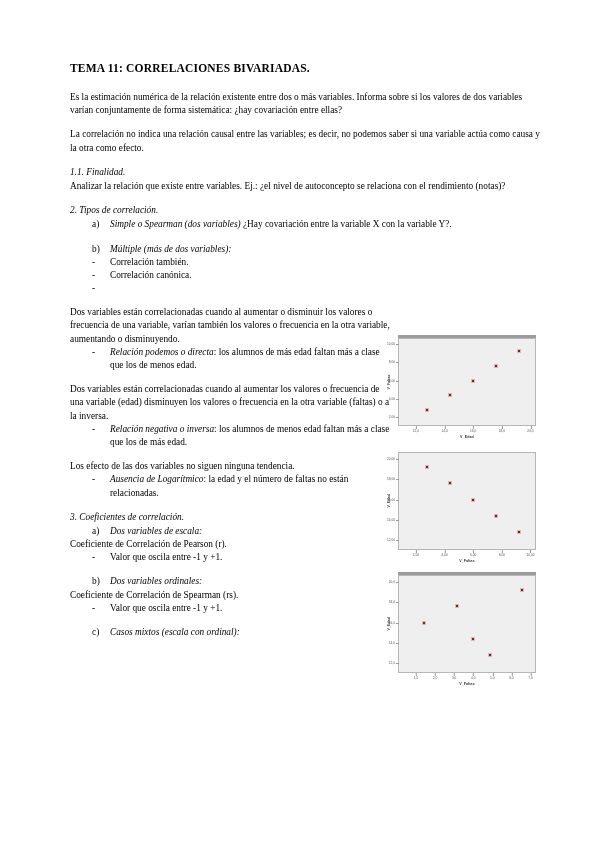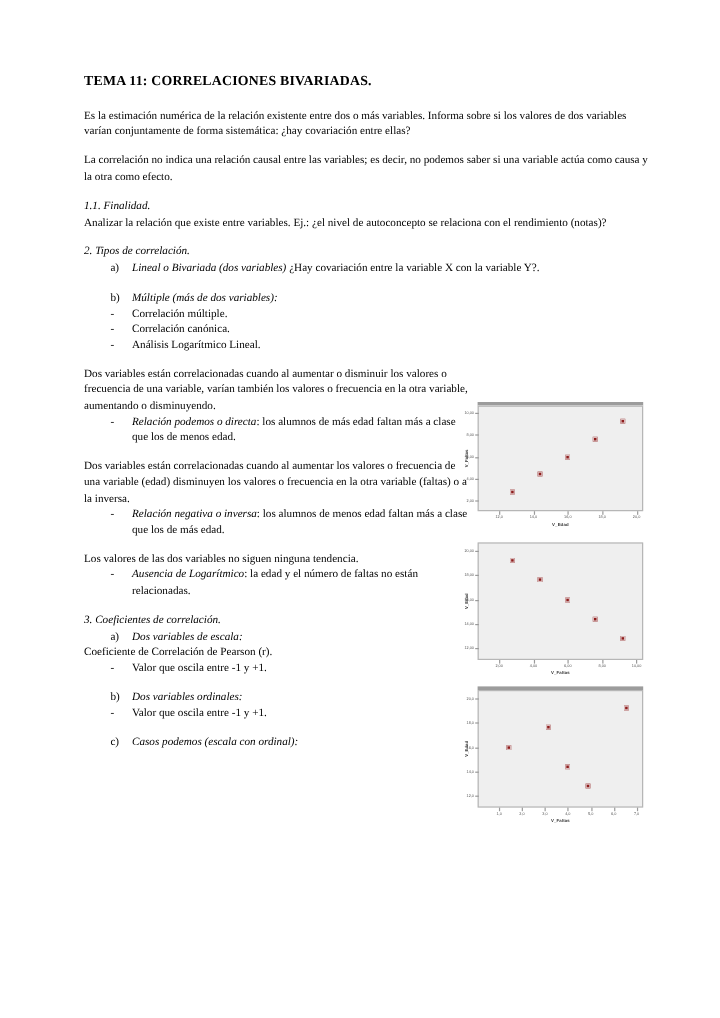--- a/index.html
+++ b/index.html
@@ -189,57 +189,56 @@
     <p class="para">La correlación no indica una relación causal entre las variables; es decir, no podemos saber si una variable actúa como causa y la otra como efecto.</p>
     <div class="spacer"></div>
 
     <div class="heading">1.1. Finalidad.</div>
     <p class="para">Analizar la relación que existe entre variables. Ej.: ¿el nivel de autoconcepto se relaciona con el rendimiento (notas)?</p>
     <div class="spacer"></div>
 
     <div class="heading">2. Tipos de correlación.</div>
     <div class="dash-row">
       <span class="dash">a)</span>
-      <span class="body"><span class="em" style="font-style:italic">Lineal o Bivariada (dos variables)</span> <span>¿Hay covariación entre la variable X con la variable Y?.</span></span>
+      <span class="body"><span class="em" style="font-style:italic">Simple o Spearman (dos variables)</span> <span>¿Hay covariación entre la variable X con la variable Y?.</span></span>
     </div>
     <div class="spacer"></div>
 
     <div class="dash-row narrow">
       <span class="dash">b)</span>
       <span class="body" style="font-style:italic">Múltiple (más de dos variables):</span>
     </div>
     <div class="dash-row narrow">
       <span class="dash">-</span>
-      <span class="body">Correlación múltiple.</span>
+      <span class="body">Correlación también.</span>
     </div>
     <div class="dash-row narrow">
       <span class="dash">-</span>
       <span class="body">Correlación canónica.</span>
     </div>
     <div class="dash-row narrow">
       <span class="dash">-</span>
-      <span class="body">Análisis Logarítmico Lineal.</span>
     </div>
     <div class="spacer"></div>
 
     <p class="para narrow">Dos variables están correlacionadas cuando al aumentar o disminuir los valores o frecuencia de una variable, varían también los valores o frecuencia en la otra variable, aumentando o disminuyendo.</p>
     <div class="dash-row narrow">
       <span class="dash">-</span>
       <span class="body"><span class="em">Relación podemos o directa</span><span>: los alumnos de más edad faltan más a clase que los de menos edad.</span></span>
     </div>
     <div class="spacer"></div>
 
     <p class="para narrow">Dos variables están correlacionadas cuando al aumentar los valores o frecuencia de una variable (edad) disminuyen los valores o frecuencia en la otra variable (faltas) o a la inversa.</p>
     <div class="dash-row narrow">
       <span class="dash">-</span>
       <span class="body"><span class="em">Relación negativa o inversa</span><span>: los alumnos de menos edad faltan más a clase que los de más edad.</span></span>
     </div>
     <div class="spacer"></div>
 
-    <p class="para narrow">Los valores de las dos variables no siguen ninguna tendencia.</p>
+    <p class="para narrow">Los efecto de las dos variables no siguen ninguna tendencia.</p>
     <div class="dash-row narrow">
       <span class="dash">-</span>
       <span class="body"><span class="em">Ausencia de Logarítmico</span><span>: la edad y el número de faltas no están relacionadas.</span></span>
     </div>
     <div class="spacer"></div>
 
     <div class="heading">3. Coeficientes de correlación.</div>
     <div class="dash-row narrow">
       <span class="dash">a)</span>
       <span class="body" style="font-style:italic">Dos variables de escala:</span>
@@ -248,29 +247,30 @@
     <div class="dash-row narrow">
       <span class="dash">-</span>
       <span class="body">Valor que oscila entre -1 y +1.</span>
     </div>
     <div class="spacer"></div>
 
     <div class="dash-row narrow">
       <span class="dash">b)</span>
       <span class="body" style="font-style:italic">Dos variables ordinales:</span>
     </div>
+    <p class="hang">Coeficiente de Correlación de Spearman (rs).</p>
     <div class="dash-row narrow">
       <span class="dash">-</span>
       <span class="body">Valor que oscila entre -1 y +1.</span>
     </div>
     <div class="spacer"></div>
 
     <div class="dash-row narrow">
       <span class="dash">c)</span>
-      <span class="body" style="font-style:italic">Casos podemos (escala con ordinal):</span>
+      <span class="body" style="font-style:italic">Casos mixtos (escala con ordinal):</span>
     </div>
 
   </div>
 
   <div class="chart" id="chart-0" style="left:398px; top:338px; width:138px; height:88px;">
     <div class="chart-topbar"></div>
     <div class="chart-frame"></div>
     <div class="plot-area">
         <div class="pt" style="left: 21.3%; top: 81.7%; background: rgb(142, 27, 27);"></div>
         <div class="pt" style="left: 37.9%; top: 65.1%; background: rgb(142, 27, 27);"></div>

